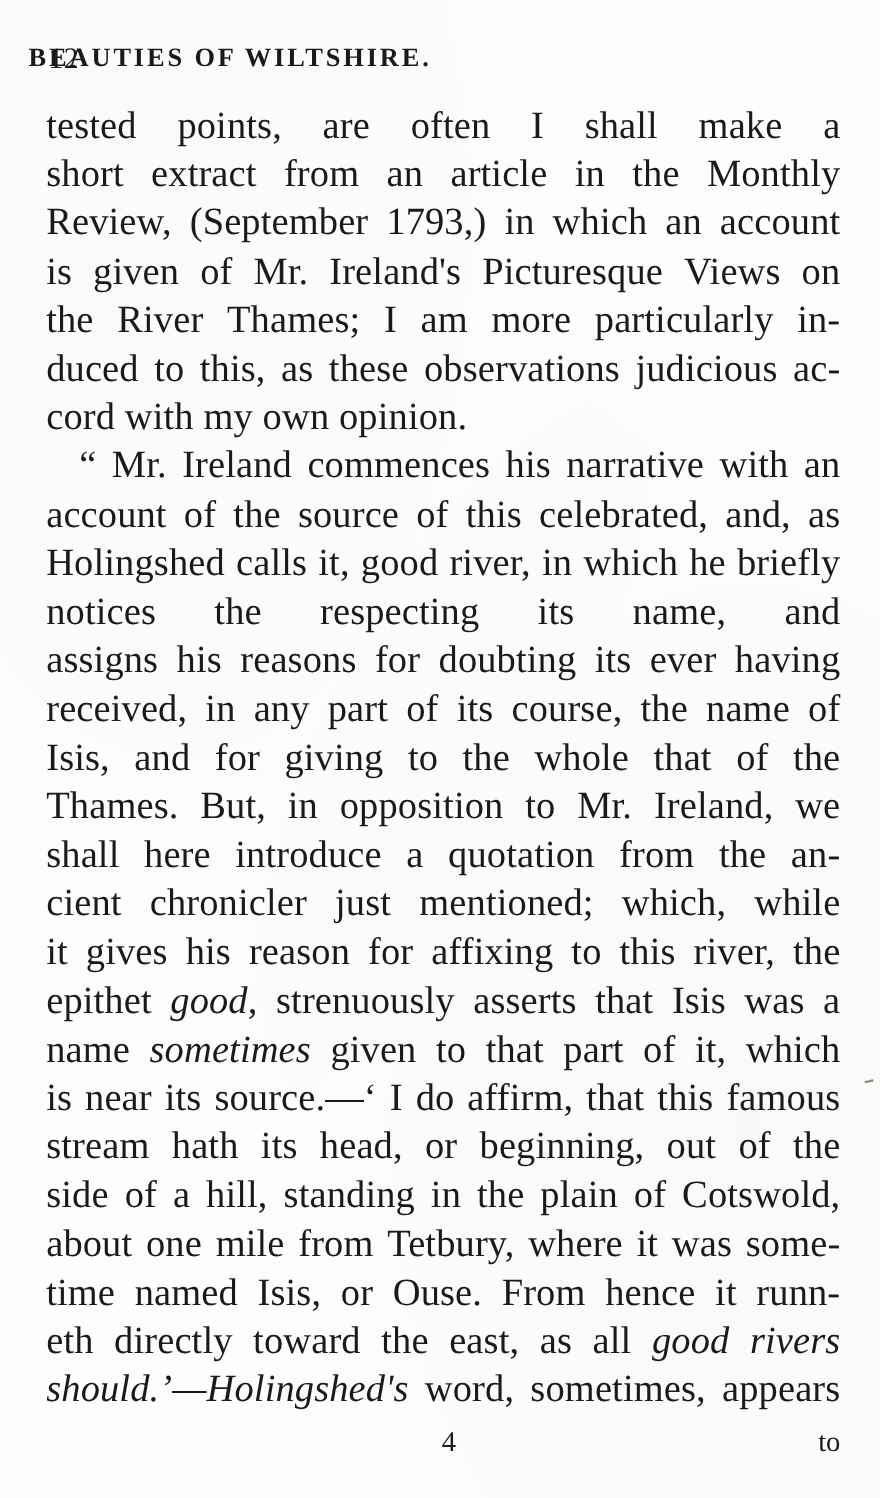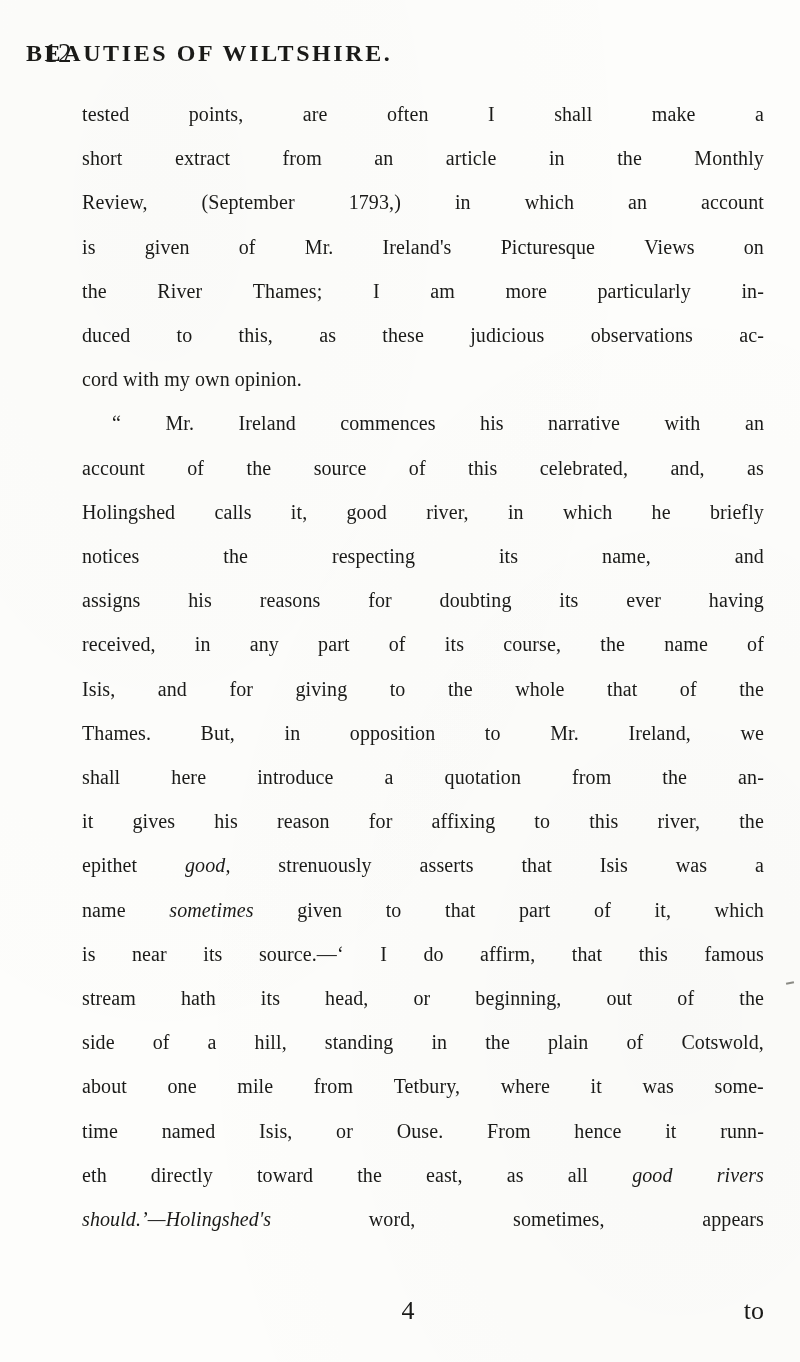--- a/index.html
+++ b/index.html
@@ -51,25 +51,24 @@
   }
   .body-text {
     position: absolute;
     top: 92px;
     left: 42px;
     width: 722px;
   }
   .line {
     display: flex;
     justify-content: space-between;
-    font-size: 20px;
+    font-size: 35px;
     line-height: 44.2px;
     white-space: nowrap;
     letter-spacing: 0.1px;
-    margin-left: 40px;
   }
   .line.nojustify {
     display: block;
     text-align: left;
   }
   .line > span {
     display: inline-block;
   }
   .line.indent {
     padding-left: 30px;
@@ -166,22 +165,22 @@
         <span>more</span>
         <span>particularly</span>
         <span>in-</span>
       </div>
       <div class="line">
         <span>duced</span>
         <span>to</span>
         <span>this,</span>
         <span>as</span>
         <span>these</span>
+        <span>observations</span>
         <span>judicious</span>
-        <span>observations</span>
         <span>ac-</span>
       </div>
       <div class="line nojustify"><span>cord</span> <span>with</span> <span>my</span> <span>own</span> <span>opinion.</span></div>
       <div class="line indent">
         <span>“</span>
         <span>Mr.</span>
         <span>Ireland</span>
         <span>commences</span>
         <span>his</span>
         <span>narrative</span>
@@ -266,20 +265,28 @@
         <span>shall</span>
         <span>here</span>
         <span>introduce</span>
         <span>a</span>
         <span>quotation</span>
         <span>from</span>
         <span>the</span>
         <span>an-</span>
       </div>
       <div class="line">
+        <span>cient</span>
+        <span>chronicler</span>
+        <span>just</span>
+        <span>mentioned;</span>
+        <span>which,</span>
+        <span>while</span>
+      </div>
+      <div class="line">
         <span>it</span>
         <span>gives</span>
         <span>his</span>
         <span>reason</span>
         <span>for</span>
         <span>affixing</span>
         <span>to</span>
         <span>this</span>
         <span>river,</span>
         <span>the</span>

